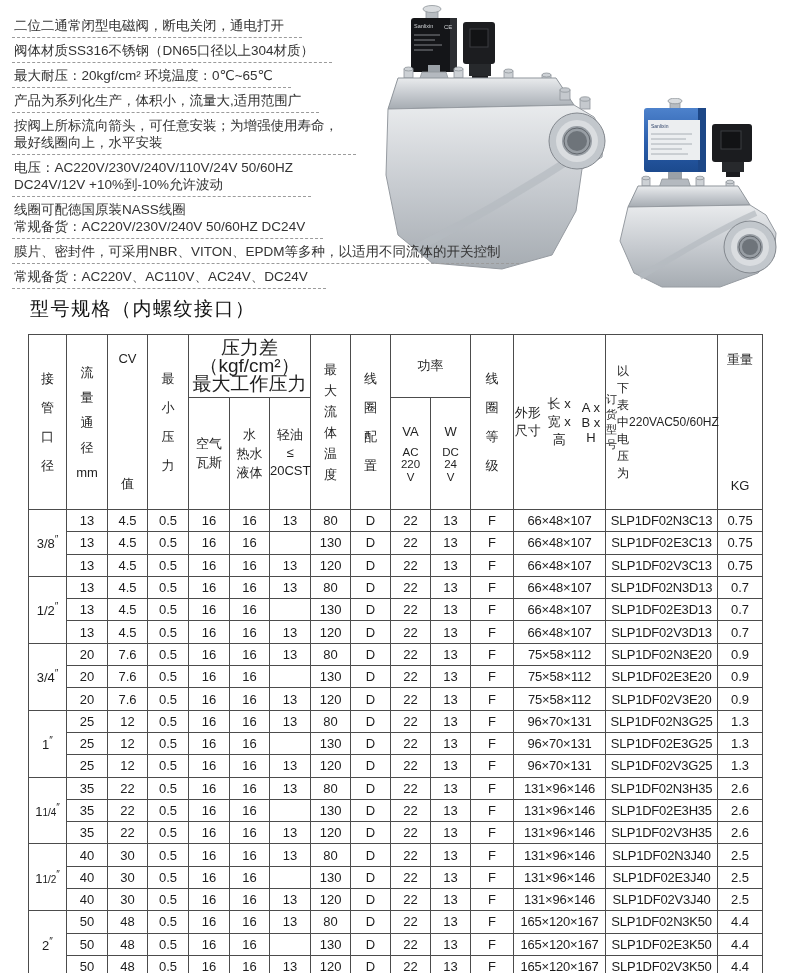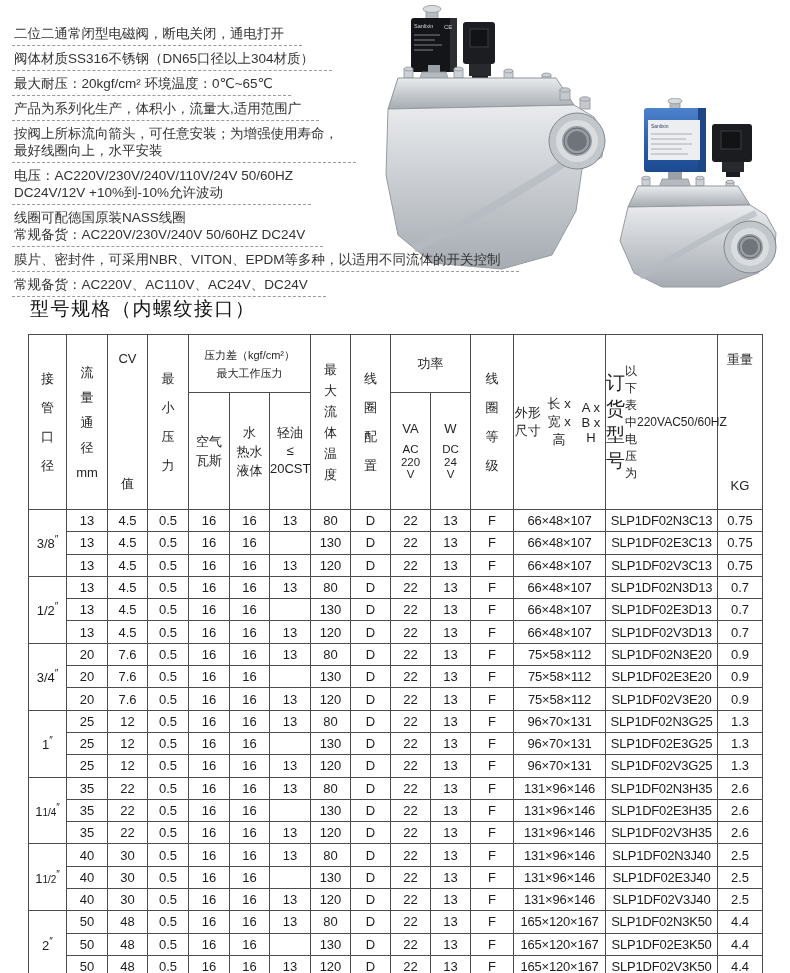--- a/index.html
+++ b/index.html
@@ -2,21 +2,21 @@
 <html><head>
 <meta charset="utf-8">
 <style>
   html,body{margin:0;padding:0;}
   body{
     width:790px;height:973px;position:relative;overflow:hidden;
     background:#ffffff;color:#2b2b2b;
     font-family:"Liberation Sans","DejaVu Sans",sans-serif;
   }
   
-  .desc-list{position:absolute;left:12px;top:24px;width:766px;z-index:2;}
+  .desc-list{position:absolute;left:12px;top:16px;width:766px;z-index:2;}
   .desc-item{
     display:table;border-bottom:1.5px dashed #9b9b9b;
     padding:1px 18px 3px 2px;margin-bottom:3px;
     font-size:13.5px;line-height:17px;color:#333;
   }
   .desc-line{white-space:nowrap;}
   
   .valve-large{position:absolute;left:384px;top:4px;z-index:1;}
   .valve-small{position:absolute;left:600px;top:98px;z-index:3;}
   
@@ -36,28 +36,28 @@
     text-align:center;vertical-align:middle;
   }
   .spec thead tr.h1{height:49px;}
   .spec thead tr.h2{height:97px;}
   .vh{white-space:pre-line;}
   .lh30{line-height:29px;}
   .lh26{line-height:25px;}
   .lh22{line-height:21px;}
   .hwrap-b{height:142px;display:flex;flex-direction:column;justify-content:space-between;align-items:center;padding:16px 0 16px;box-sizing:content-box;}
   .hwrap-a{height:146px;display:flex;flex-direction:row;justify-content:space-evenly;align-items:center;}
-  .pressure-head div{line-height:18px;font-size:11px;}
+  .pressure-head div{line-height:18px;font-size:19px;}
   .sub{white-space:pre-line;line-height:19px;font-size:12.5px;}
   .oil{font-size:11.5px;line-height:18px;}
   .powwrap{height:97px;display:flex;flex-direction:column;justify-content:center;align-items:center;}
   .powwrap .pmain{font-size:13px;margin-bottom:7px;}
   .powwrap .psub{font-size:11.5px;line-height:12.5px;white-space:pre-line;}
   .order-wrap div{font-size:12px;}
-  .order-wrap .t1{font-size:19px;}
+  .order-wrap .t1{font-size:11px;}
   .spec tbody td{
     font-size:13px;color:#1c1c1c;text-align:center;vertical-align:middle;
     height:21.3px;overflow:hidden;
   }
   .size-cell{font-size:14px;color:#111;margin-left:15px;}
   .size-frac{font-size:10px;}
   .size-inch{font-size:10px;vertical-align:super;}
   .dims-cell{font-size:12.5px;letter-spacing:-0.2px;}
   .model-cell{font-size:12.5px;letter-spacing:-0.2px;}
 </style>

